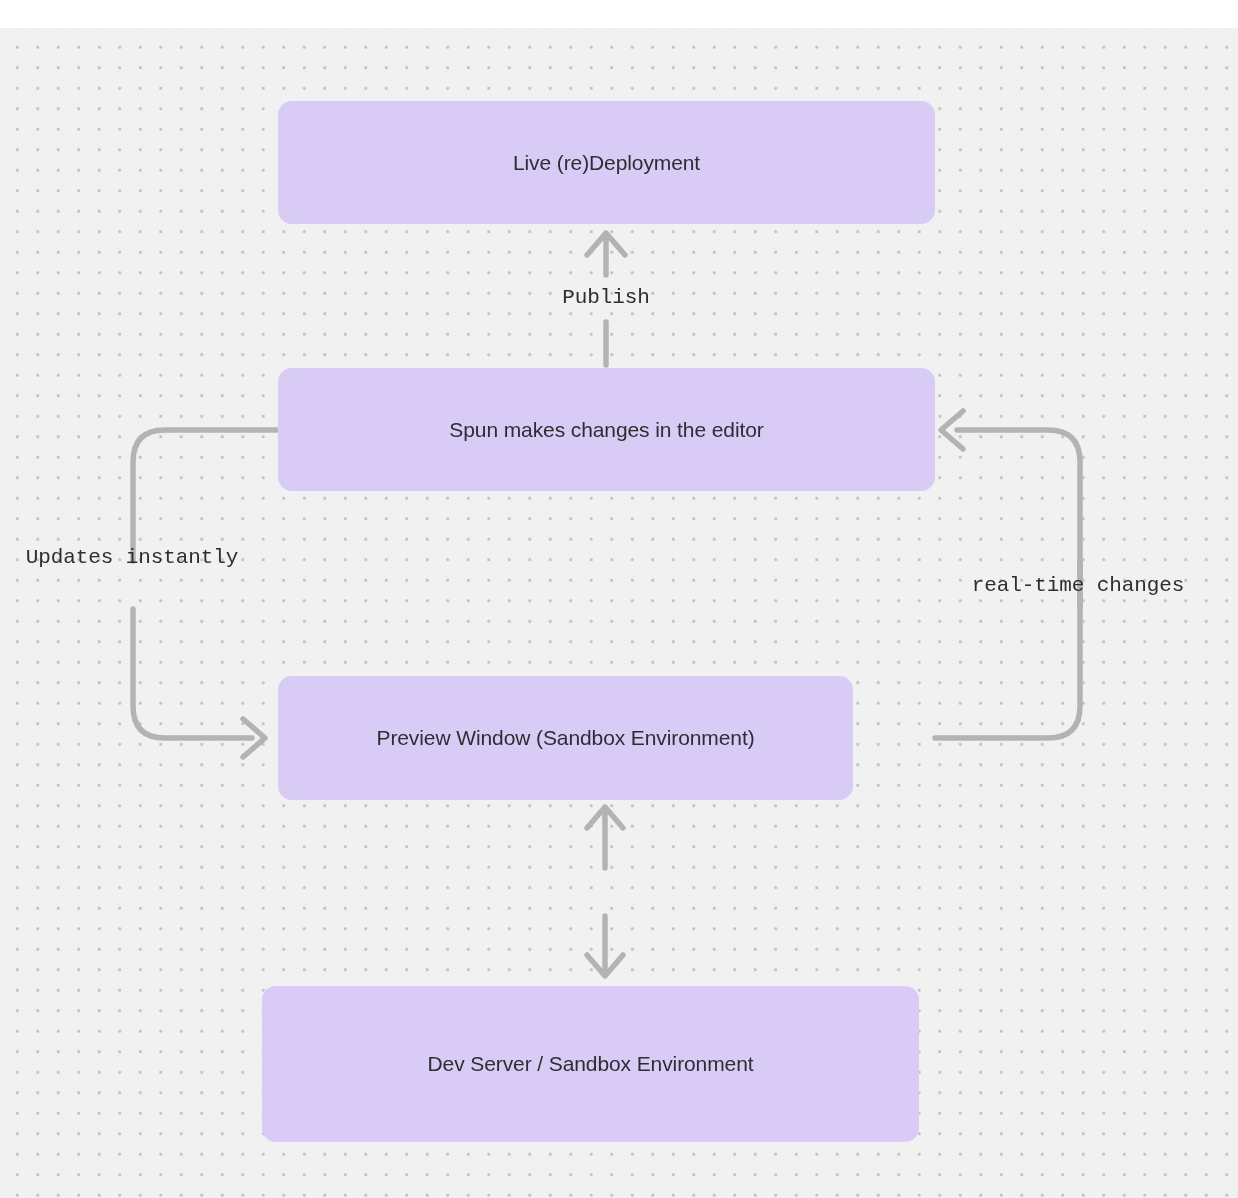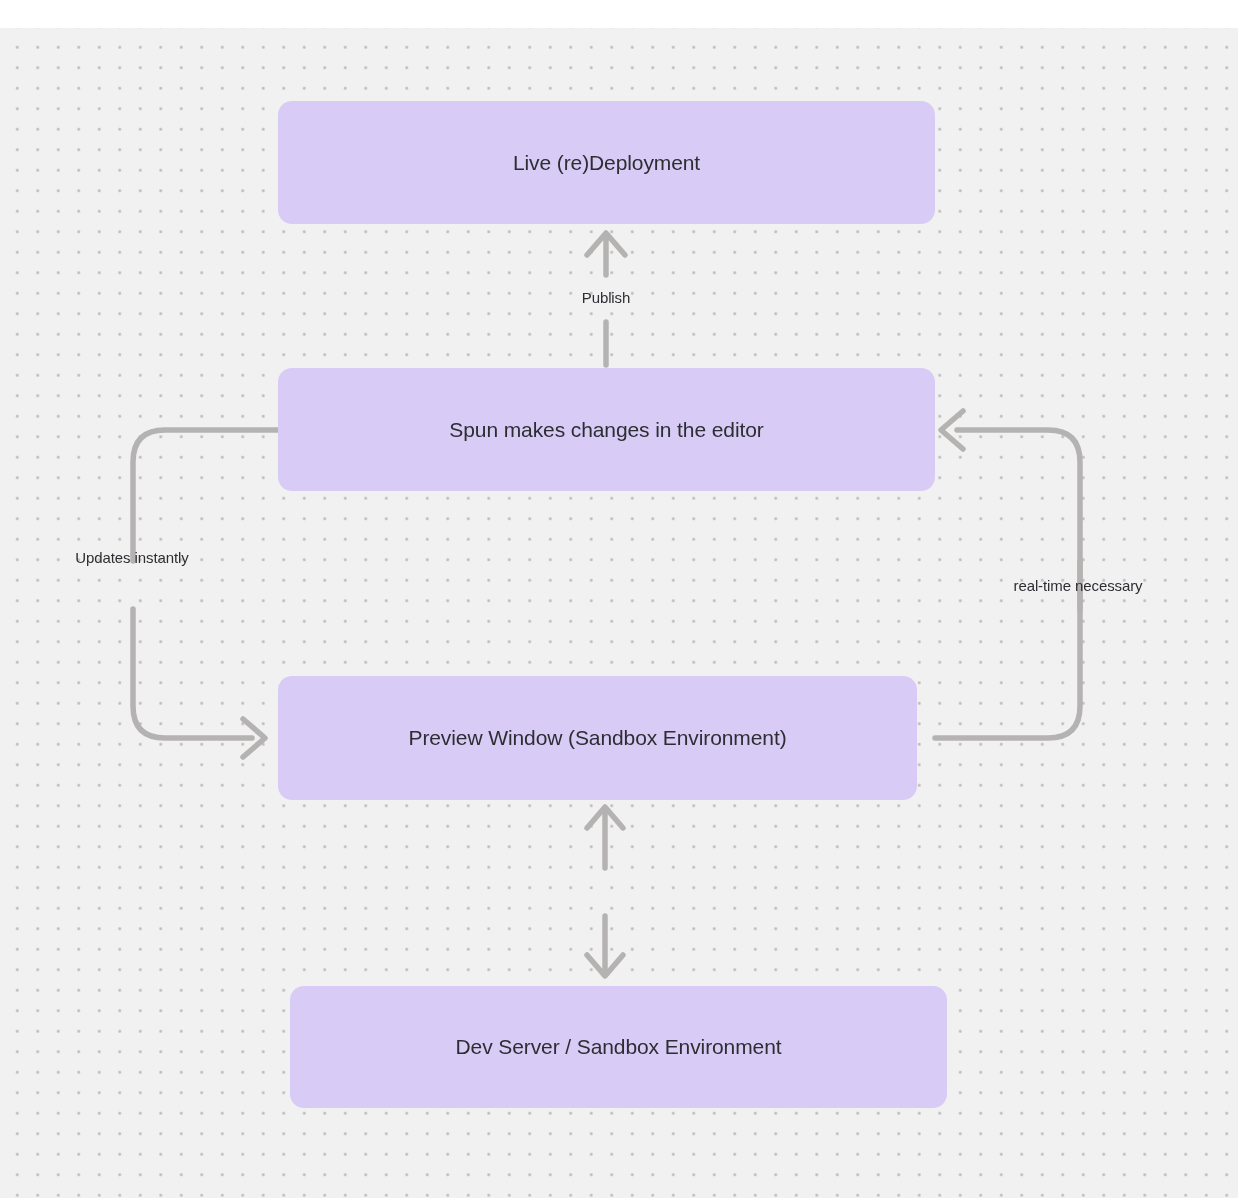--- a/index.html
+++ b/index.html
@@ -41,28 +41,29 @@
     border-radius: 14px;
     display: flex;
     align-items: center;
     justify-content: center;
     font-size: 21px;
     letter-spacing: -0.1px;
     text-align: center;
   }
   .node-live     { left: 278px; top: 73px;  width: 657px; height: 123px; }
   .node-editor   { left: 278px; top: 340px; width: 657px; height: 123px; }
-  .node-preview  { left: 278px; top: 648px; width: 639px; height: 124px; }
-  .node-dev      { left: 290px; top: 958px; width: 657px; height: 122px; }
+  .node-preview  { left: 278px; top: 648px; width: 575px; height: 124px; }
+  .node-dev      { left: 262px; top: 958px; width: 657px; height: 156px; }
   .edge-label {
     position: absolute;
     transform: translate(-50%, -50%);
-    font-size: 15px;
+    font-size: 21px;
     letter-spacing: -0.1px;
     white-space: nowrap;
+    font-family: Liberation Mono, monospace;
   }
   .label-publish  { left: 606px;  top: 269px; }
   .label-updates  { left: 132px;  top: 529px; }
   .label-feedback { left: 1078px; top: 557px; }
   .label-spunup   { left: 605px;  top: 866px; }
 </style>
 </head>
 <body>
 
 <div class="canvas">
@@ -106,15 +107,15 @@
   <div class="node node-preview">
     <span>Preview Window (Sandbox Environment)</span>
   </div>
 
   <div class="node node-dev">
     <span>Dev Server / Sandbox Environment</span>
   </div>
 
   <div class="edge-label label-publish">Publish</div>
   <div class="edge-label label-updates">Updates instantly</div>
-  <div class="edge-label label-feedback">real-time necessary</div>
+  <div class="edge-label label-feedback">real-time changes</div>
 
 </div>
 
 </body></html>

